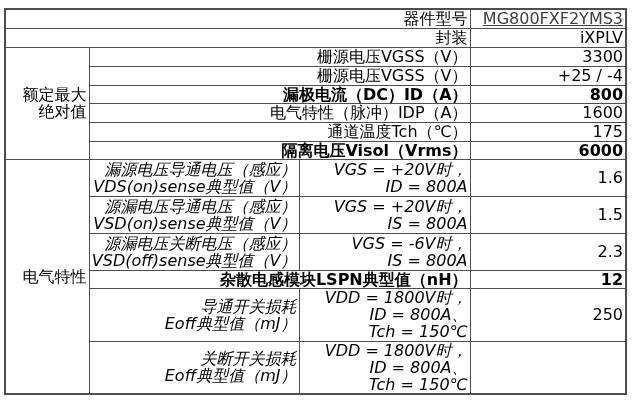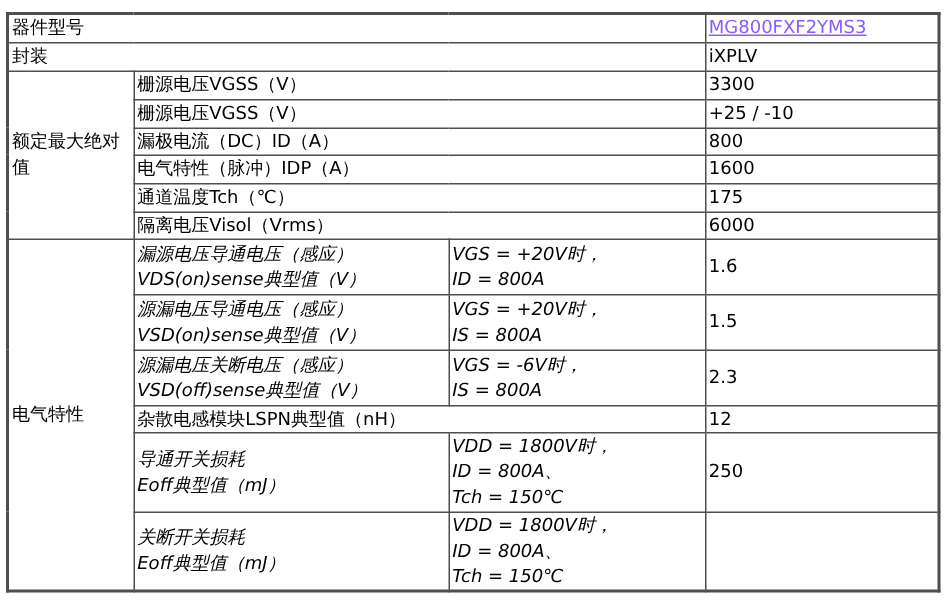--- a/index.html
+++ b/index.html
@@ -16,35 +16,36 @@
   }
   table.spec {
     border-collapse: collapse;
     table-layout: fixed;
     width: 621px;
     margin: 8px 0 0 4px;
     border: 2px solid #4e4e4e;
   }
   table.spec td {
     border: 1px solid #4e4e4e;
-    font-size: 12px;
+    font-size: 16px;
     line-height: 17px;
     color: #000000;
     padding: 0 2px;
     vertical-align: middle;
     overflow: hidden;
     word-break: break-all;
+    text-align: right;
   }
   td.pre { white-space: pre-line; font-style: italic; }
   tr.s  { height: 19px; }
-  tr.s2 { height: 18px; }
+  tr.s2 { height: 18px; font-weight: bold; }
   tr.d  { height: 37px; }
   tr.t  { height: 53px; }
   a.devlink {
-    color: #8b5cf6;
+    color: #404040;
     text-decoration: underline;
     cursor: pointer;
   }
   td.seclabel { vertical-align: middle; margin-left: 46px; }
 </style>
 </head>
 <body>
 
 <div class="page">
   <table class="spec">
@@ -66,21 +67,21 @@
       <td>iXPLV</td>
     </tr>
 
     <tr class="s">
       <td rowspan="6" class="seclabel">额定最大绝对值</td>
       <td colspan="2">栅源电压VGSS（V）</td>
       <td>3300</td>
     </tr>
     <tr class="s">
       <td colspan="2">栅源电压VGSS（V）</td>
-      <td>+25 / -10</td>
+      <td>+25 / -4</td>
     </tr>
     <tr class="s2">
       <td colspan="2">漏极电流（DC）ID（A）</td>
       <td>800</td>
     </tr>
     <tr class="s">
       <td colspan="2">电气特性（脉冲）IDP（A）</td>
       <td>1600</td>
     </tr>
     <tr class="s">

